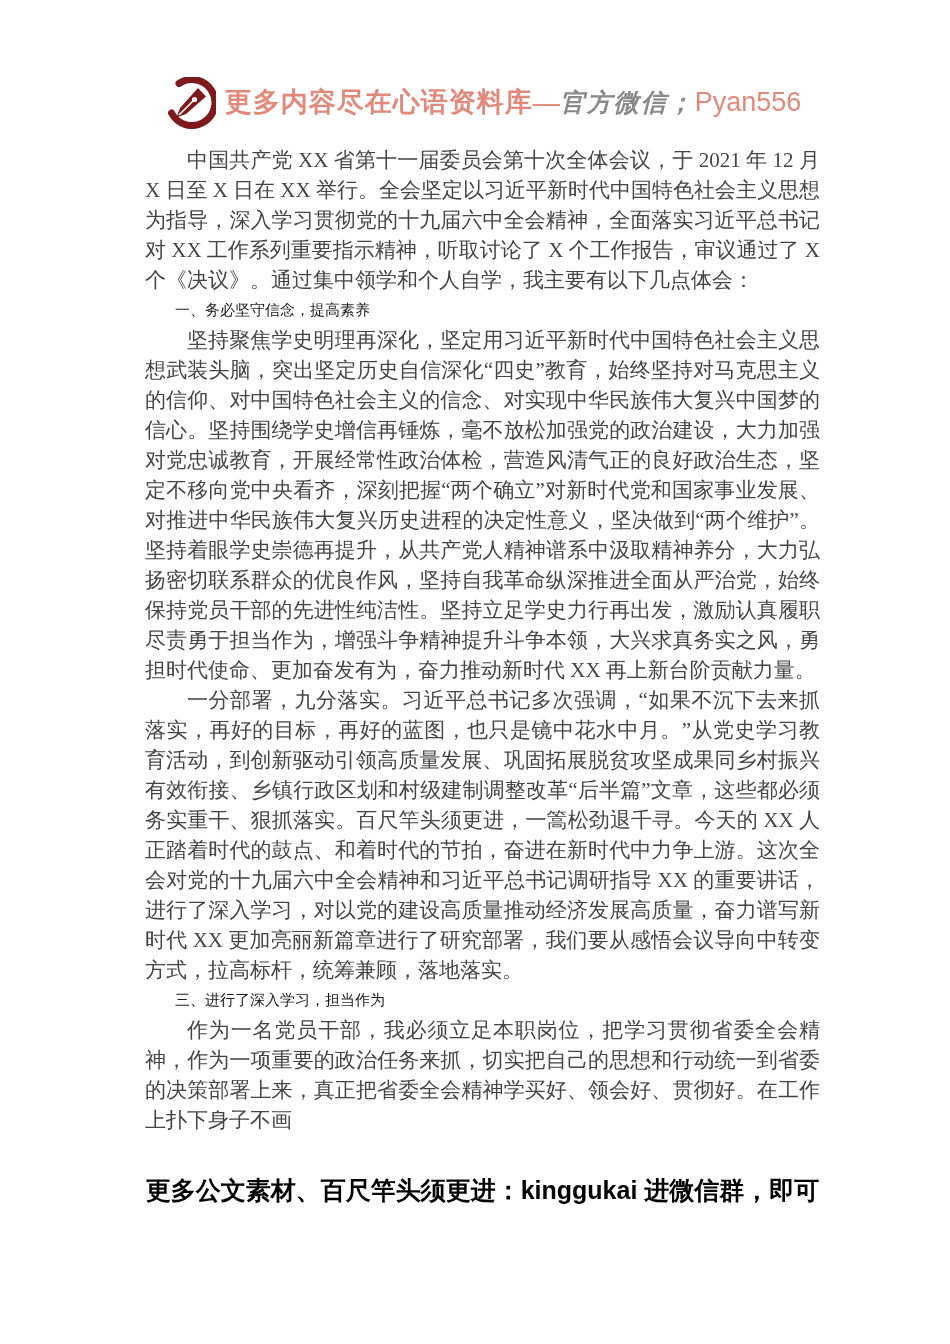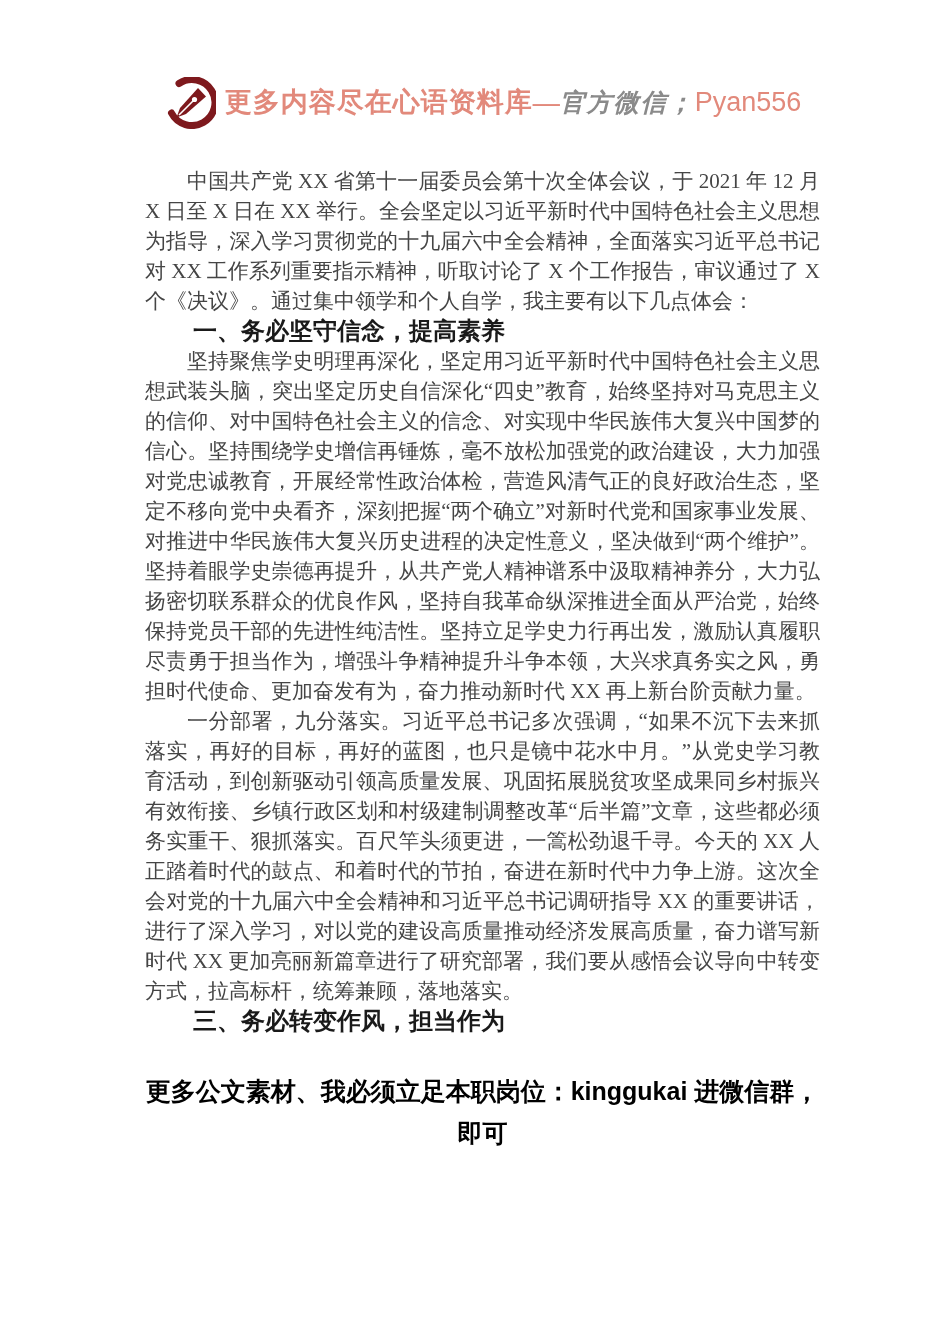--- a/index.html
+++ b/index.html
@@ -57,36 +57,36 @@
     letter-spacing: 2px;
   }
   .brand-id {
     color: var(--salmon);
     font-family: "Liberation Sans", "DejaVu Sans", sans-serif;
     font-size: 27px;
   }
 
   
   .doc {
-    margin-top: 37px;
+    margin-top: 16px;
   }
   .doc p {
     margin: 0;
     font-size: 21px;
     line-height: 30px;
     color: #454545;
     text-align: justify;
     text-indent: 2em;
   }
   .doc h2 {
     margin: 0;
-    font-size: 24px;
+    font-size: 15px;
     line-height: 30px;
     color: #1a1a1a;
-    font-weight: bold;
+    font-weight: normal;
     font-family: "Liberation Sans", "DejaVu Sans", sans-serif;
     text-indent: 2em;
   }
 
   
   .promo {
     margin-top: 34px;
     text-align: center;
     font-family: "Liberation Sans", "DejaVu Sans", sans-serif;
     font-weight: bold;
@@ -118,20 +118,21 @@
       </svg>
     </span>
     <span class="brand-text"><span class="brand-main">更多内容尽在心语资料库</span><span class="brand-dash">—</span><span class="brand-sub">官方微信；</span><span class="brand-id">Pyan556</span></span>
   </div>
 
   <div class="doc">
     <p>中国共产党 XX 省第十一届委员会第十次全体会议，于 2021 年 12 月 X 日至 X 日在 XX 举行。全会坚定以习近平新时代中国特色社会主义思想为指导，深入学习贯彻党的十九届六中全会精神，全面落实习近平总书记对 XX 工作系列重要指示精神，听取讨论了 X 个工作报告，审议通过了 X 个《决议》。通过集中领学和个人自学，我主要有以下几点体会：</p>
     <h2>一、务必坚守信念，提高素养</h2>
     <p>坚持聚焦学史明理再深化，坚定用习近平新时代中国特色社会主义思想武装头脑，突出坚定历史自信深化“四史”教育，始终坚持对马克思主义的信仰、对中国特色社会主义的信念、对实现中华民族伟大复兴中国梦的信心。坚持围绕学史增信再锤炼，毫不放松加强党的政治建设，大力加强对党忠诚教育，开展经常性政治体检，营造风清气正的良好政治生态，坚定不移向党中央看齐，深刻把握“两个确立”对新时代党和国家事业发展、对推进中华民族伟大复兴历史进程的决定性意义，坚决做到“两个维护”。坚持着眼学史崇德再提升，从共产党人精神谱系中汲取精神养分，大力弘扬密切联系群众的优良作风，坚持自我革命纵深推进全面从严治党，始终保持党员干部的先进性纯洁性。坚持立足学史力行再出发，激励认真履职尽责勇于担当作为，增强斗争精神提升斗争本领，大兴求真务实之风，勇担时代使命、更加奋发有为，奋力推动新时代 XX 再上新台阶贡献力量。</p>
     <p>一分部署，九分落实。习近平总书记多次强调，“如果不沉下去来抓落实，再好的目标，再好的蓝图，也只是镜中花水中月。”从党史学习教育活动，到创新驱动引领高质量发展、巩固拓展脱贫攻坚成果同乡村振兴有效衔接、乡镇行政区划和村级建制调整改革“后半篇”文章，这些都必须务实重干、狠抓落实。百尺竿头须更进，一篙松劲退千寻。今天的 XX 人正踏着时代的鼓点、和着时代的节拍，奋进在新时代中力争上游。这次全会对党的十九届六中全会精神和习近平总书记调研指导 XX 的重要讲话，进行了深入学习，对以党的建设高质量推动经济发展高质量，奋力谱写新时代 XX 更加亮丽新篇章进行了研究部署，我们要从感悟会议导向中转变方式，拉高标杆，统筹兼顾，落地落实。</p>
-    <h2>三、务必转变作风，担当作为</h2>
+    <h2>三、进行了深入学习，担当作为</h2>
+    <p>作为一名党员干部，我必须立足本职岗位，把学习贯彻省委全会精神，作为一项重要的政治任务来抓，切实把自己的思想和行动统一到省委的决策部署上来，真正把省委全会精神学买好、领会好、贯彻好。在工作上扑下身子不画</p>
   </div>
 
   <div class="promo">
-    <div>更多公文素材、我必须立足本职岗位：kinggukai 进微信群，即可</div>
+    <div>更多公文素材、百尺竿头须更进：kinggukai 进微信群，即可</div>
   </div>
 
 </div>
 
 </body></html>

